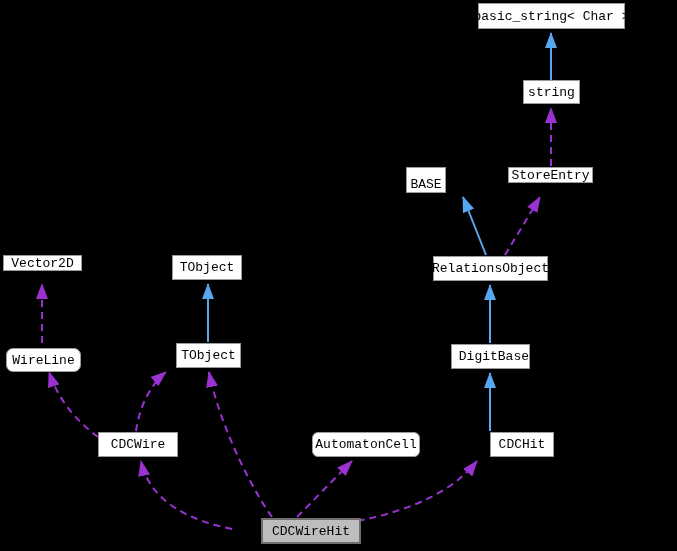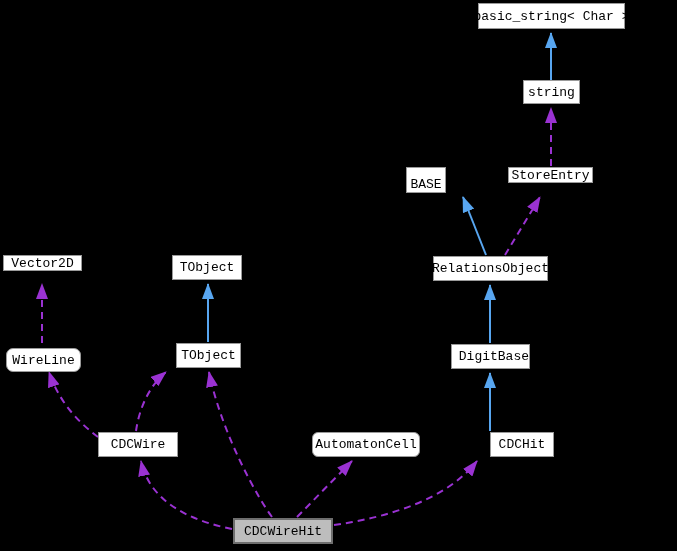--- a/index.html
+++ b/index.html
@@ -44,20 +44,21 @@
     align-items: center;
     justify-content: center;
     font-size: 13px;
     white-space: nowrap;
     cursor: pointer;
   }
   .node.highlight {
     background: var(--hl-fill, #bdbdbd);
     border: 2px solid var(--hl-border, #6e6e6e);
     cursor: default;
+    margin-left: 28px;
   }
 </style>
 </head>
 <body>
 
 <div class="stage" style="--bg: #000000; --node-fill: #ffffff; --node-border: #9a9a9a; --node-text: #000000; --hl-fill: #bdbdbd; --hl-border: #6e6e6e; --inh: #58a6f0; --use: #9a32d2;">
   <svg id="edge-layer" viewBox="0 0 677 551" xmlns="http://www.w3.org/2000/svg">
     <defs>
       <marker id="arrow-inheritance" viewBox="0 0 16 12" refX="15" refY="6" markerWidth="16" markerHeight="12" markerUnits="userSpaceOnUse" orient="auto">
         <path d="M0,0 L16,6 L0,12 Z" fill="#58a6f0"></path>

